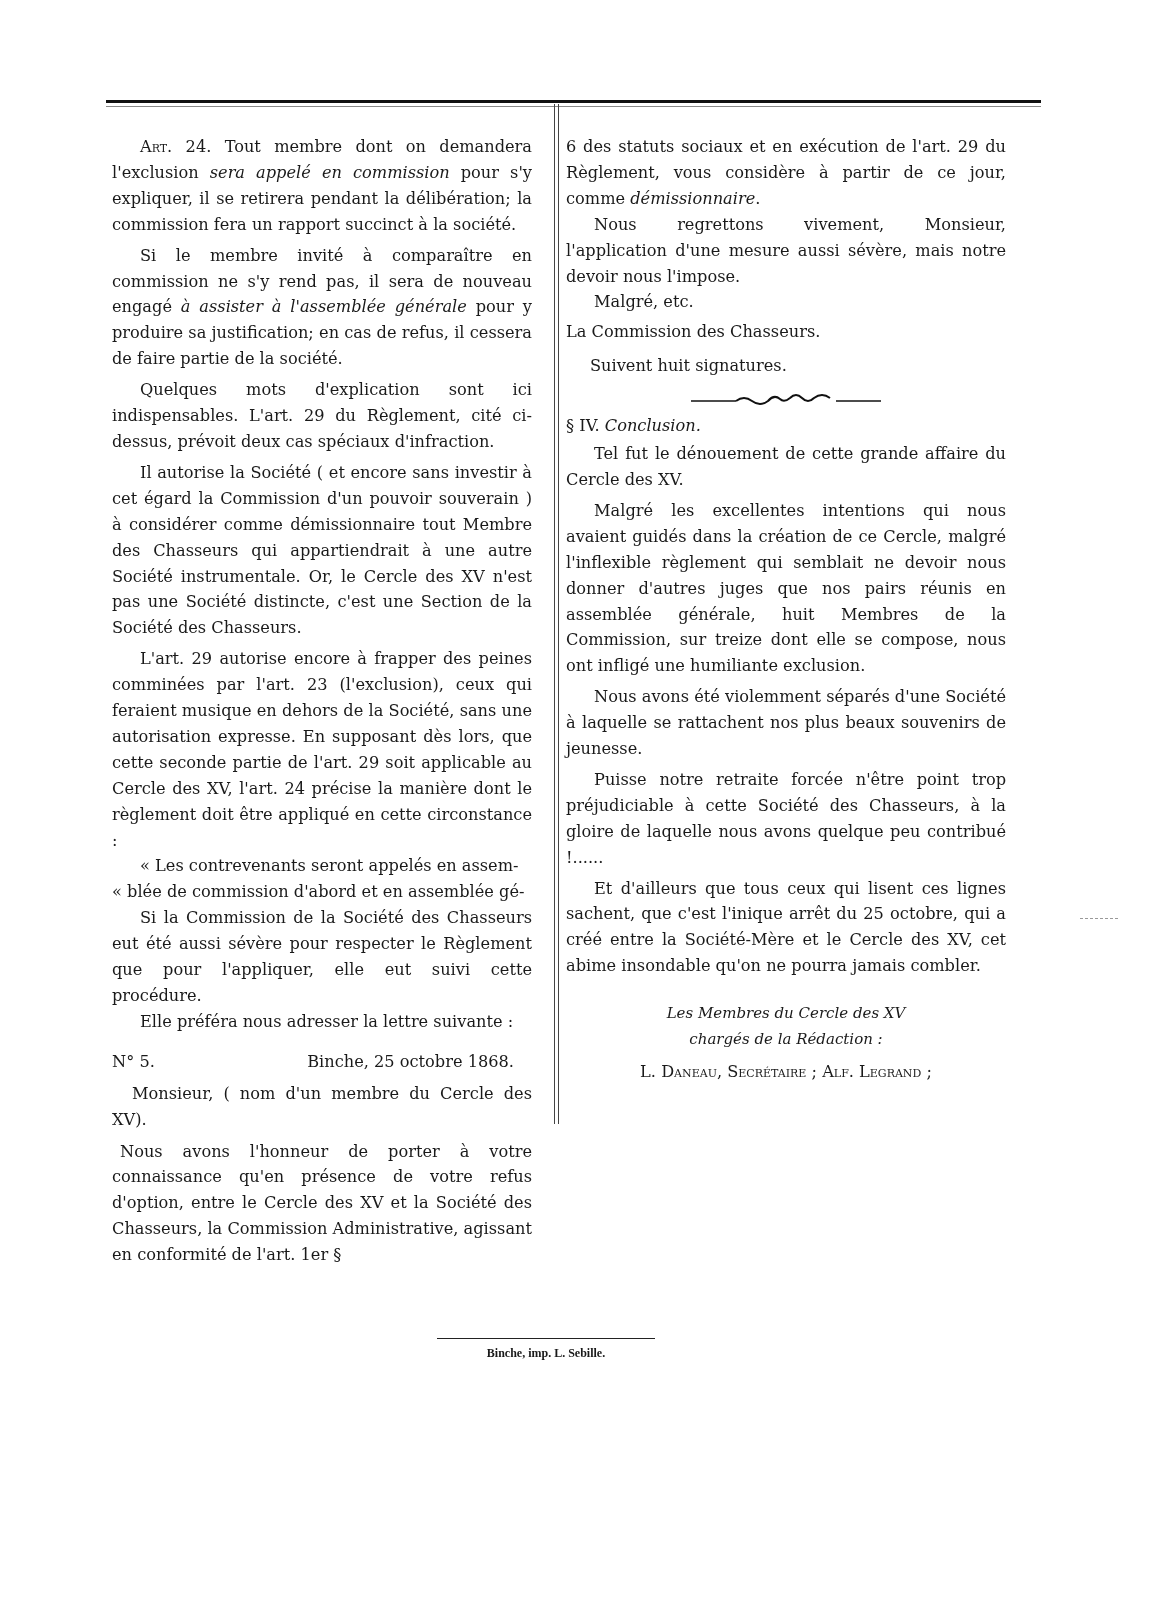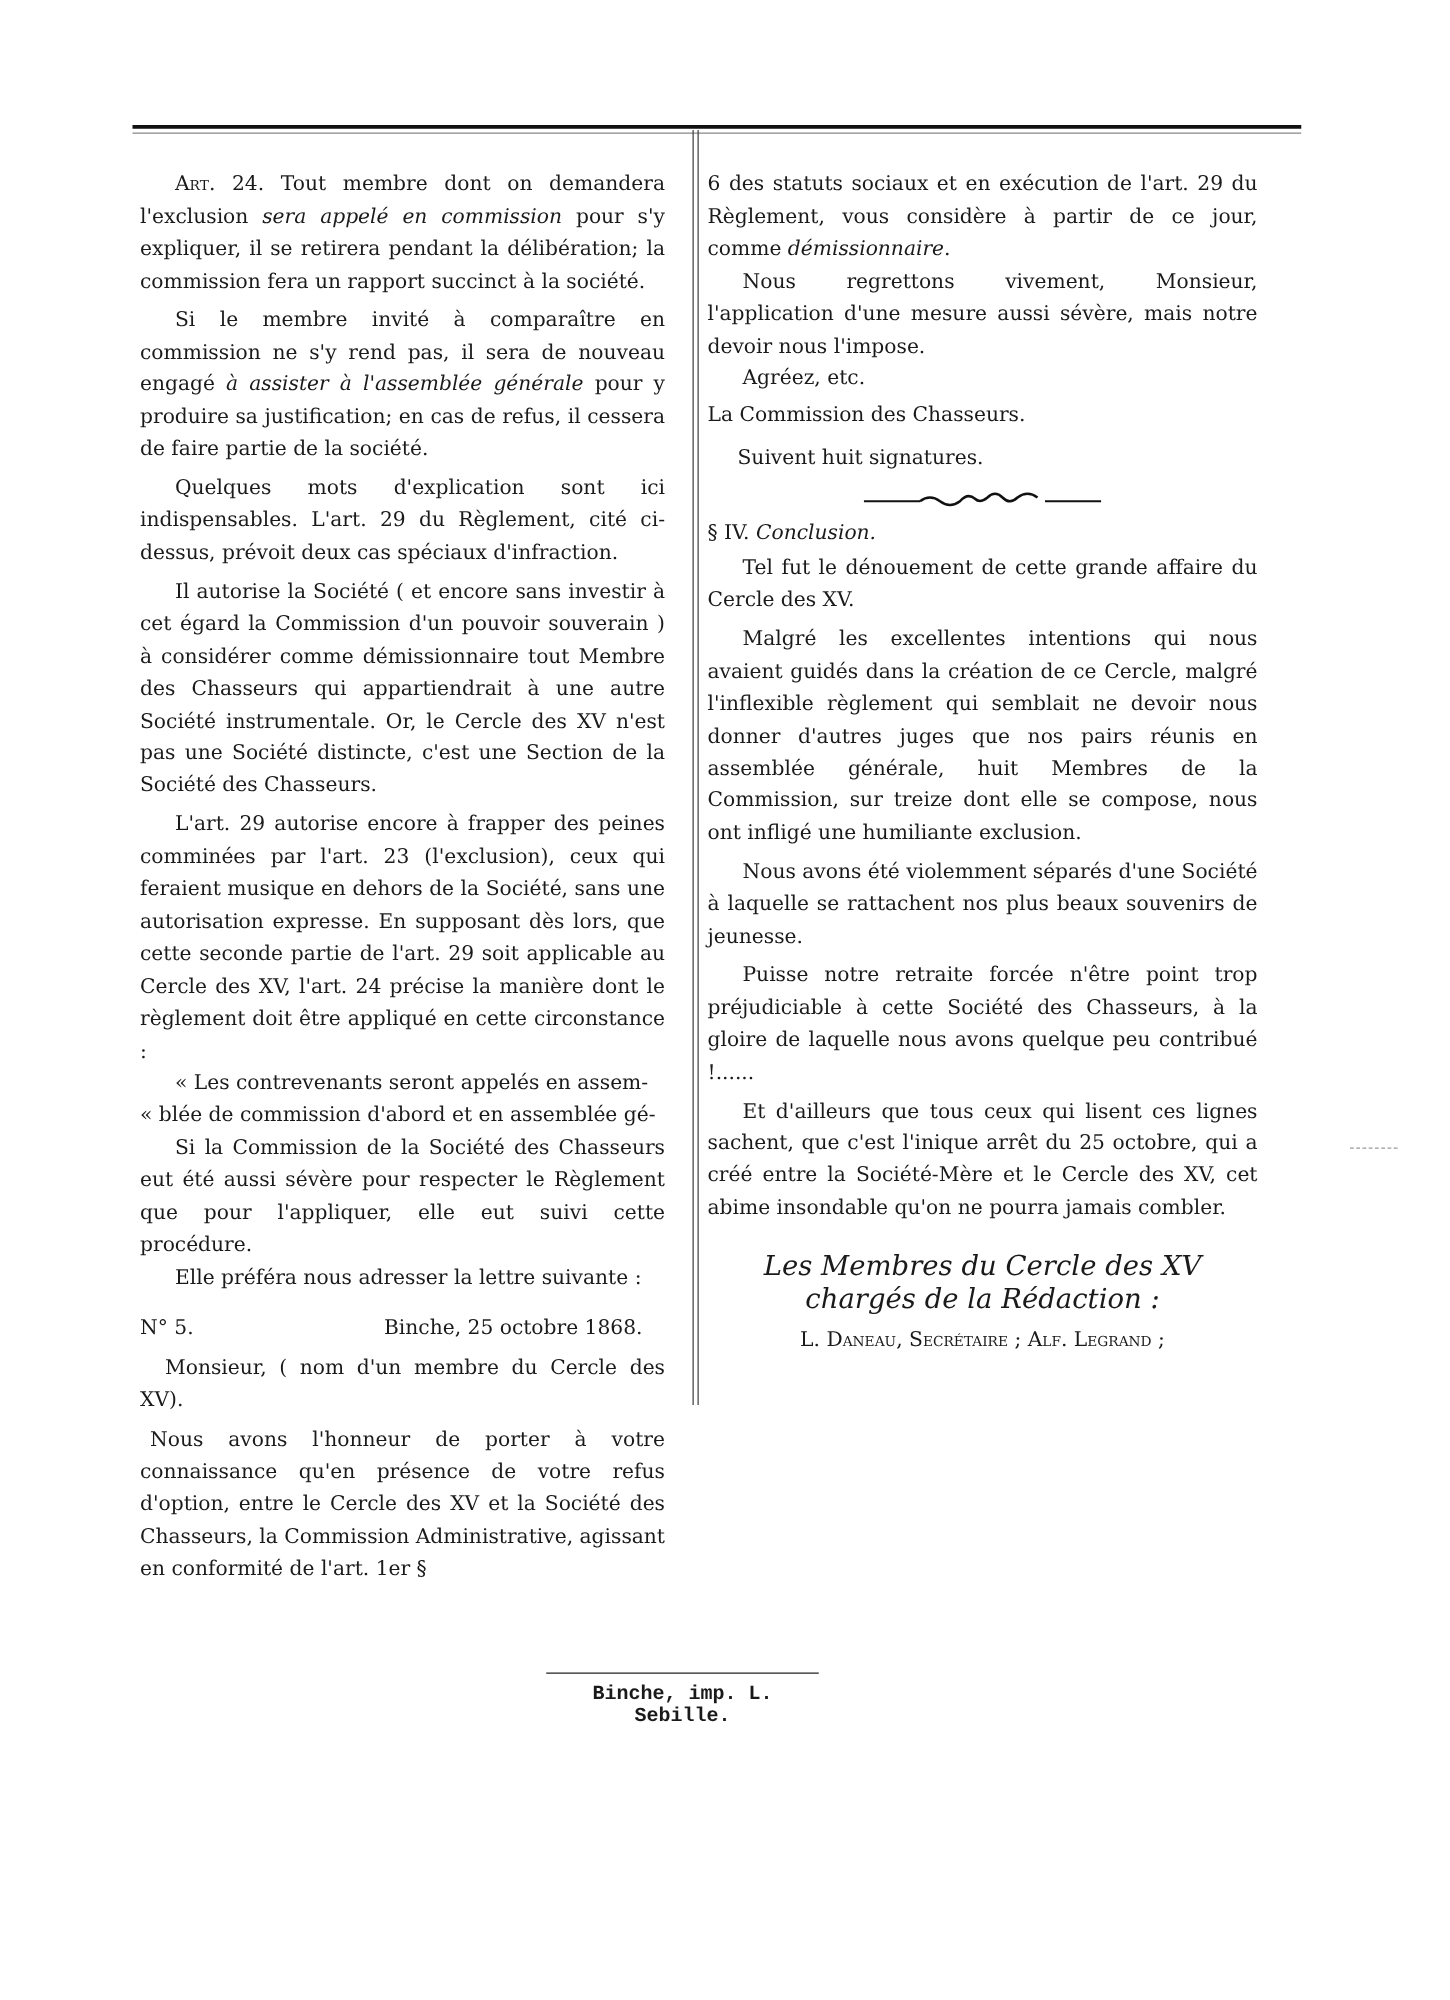--- a/index.html
+++ b/index.html
@@ -18,24 +18,24 @@
     .indent { text-indent: 28px; }
     .gap { margin-top: 5px; }
     .sc { font-variant: small-caps; text-align: center; }
     .i { font-style: italic; }
     .letter-head { display: flex; justify-content: space-between; margin-top: 14px; padding-right: 18px; }
     .center { text-align: center; }
     .sig-right { text-align: right; padding-right: 70px; margin-left: 24px; }
     .ornament { margin: 14px auto 6px; width: 190px; height: 14px; display: block; }
     .section-title { text-align: center; margin-bottom: 2px; }
     .credit-block { margin-top: 22px; text-align: center; }
-    .credit-block .i { font-size: 22px; }
+    .credit-block .i { font-size: 15px; }
     .imprint-rule { position: absolute; left: 437px; top: 1338px; width: 218px; height: 1px; background: #222; }
     .imprint { position: absolute; left: 437px; top: 1346px; width: 218px; text-align: center;
-      font-family: Liberation Mono, monospace; font-weight: bold; font-size: 16px; }
+      font-family: Liberation Serif, serif; font-weight: bold; font-size: 12px; }
     .stray { position: absolute; left: 1080px; top: 918px; width: 38px; height: 1px;
       border-top: 1px dashed #999; }
   </style>
 </head>
 <body>
 
 <div class="top-rule"></div>
 <div class="top-rule-thin"></div>
 <div class="col-divider"></div>
 
@@ -59,21 +59,21 @@
   </div>
   <p class="p indent" style="margin-top:6px; text-indent:20px;">Monsieur, ( nom d'un membre du Cercle des XV).</p>
   <p class="p" style="margin-top:6px; text-indent:8px;">Nous avons l'honneur de porter à votre connaissance qu'en présence de votre refus d'option, entre le Cercle des XV et la Société des Chasseurs, la Commission Administrative, agissant en conformité de l'art. 1er §</p>
 </div>
 
 <div class="column col-right">
   <p class="p">
     <span>6 des statuts sociaux et en exécution de l'art. 29 du Règlement, vous considère à partir de ce jour, comme </span><span class="i">démissionnaire</span><span>.</span>
   </p>
   <p class="p indent">Nous regrettons vivement, Monsieur, l'application d'une mesure aussi sévère, mais notre devoir nous l'impose.</p>
-  <p class="p indent">Agréez, etc.</p>
+  <p class="p indent">Malgré, etc.</p>
   <p class="p center" style="margin-top:4px;">La Commission des Chasseurs.</p>
   <p class="p sig-right" style="margin-top:8px;">Suivent huit signatures.</p>
 
   <svg class="ornament" viewBox="0 0 190 14">
     <line x1="0" y1="8" x2="45" y2="8" stroke="#111" stroke-width="1.5"></line>
     <path d="M45 8 q8 -6 16 0 q8 6 16 0 q6 -7 12 -2 q4 4 10 -1 q6 -6 12 0 q6 6 12 0 q8 -6 16 0" fill="none" stroke="#111" stroke-width="2"></path>
     <line x1="145" y1="8" x2="190" y2="8" stroke="#111" stroke-width="1.5"></line>
   </svg>
   <p class="p section-title">
     <span>§ IV. </span><span class="i">Conclusion.</span>

